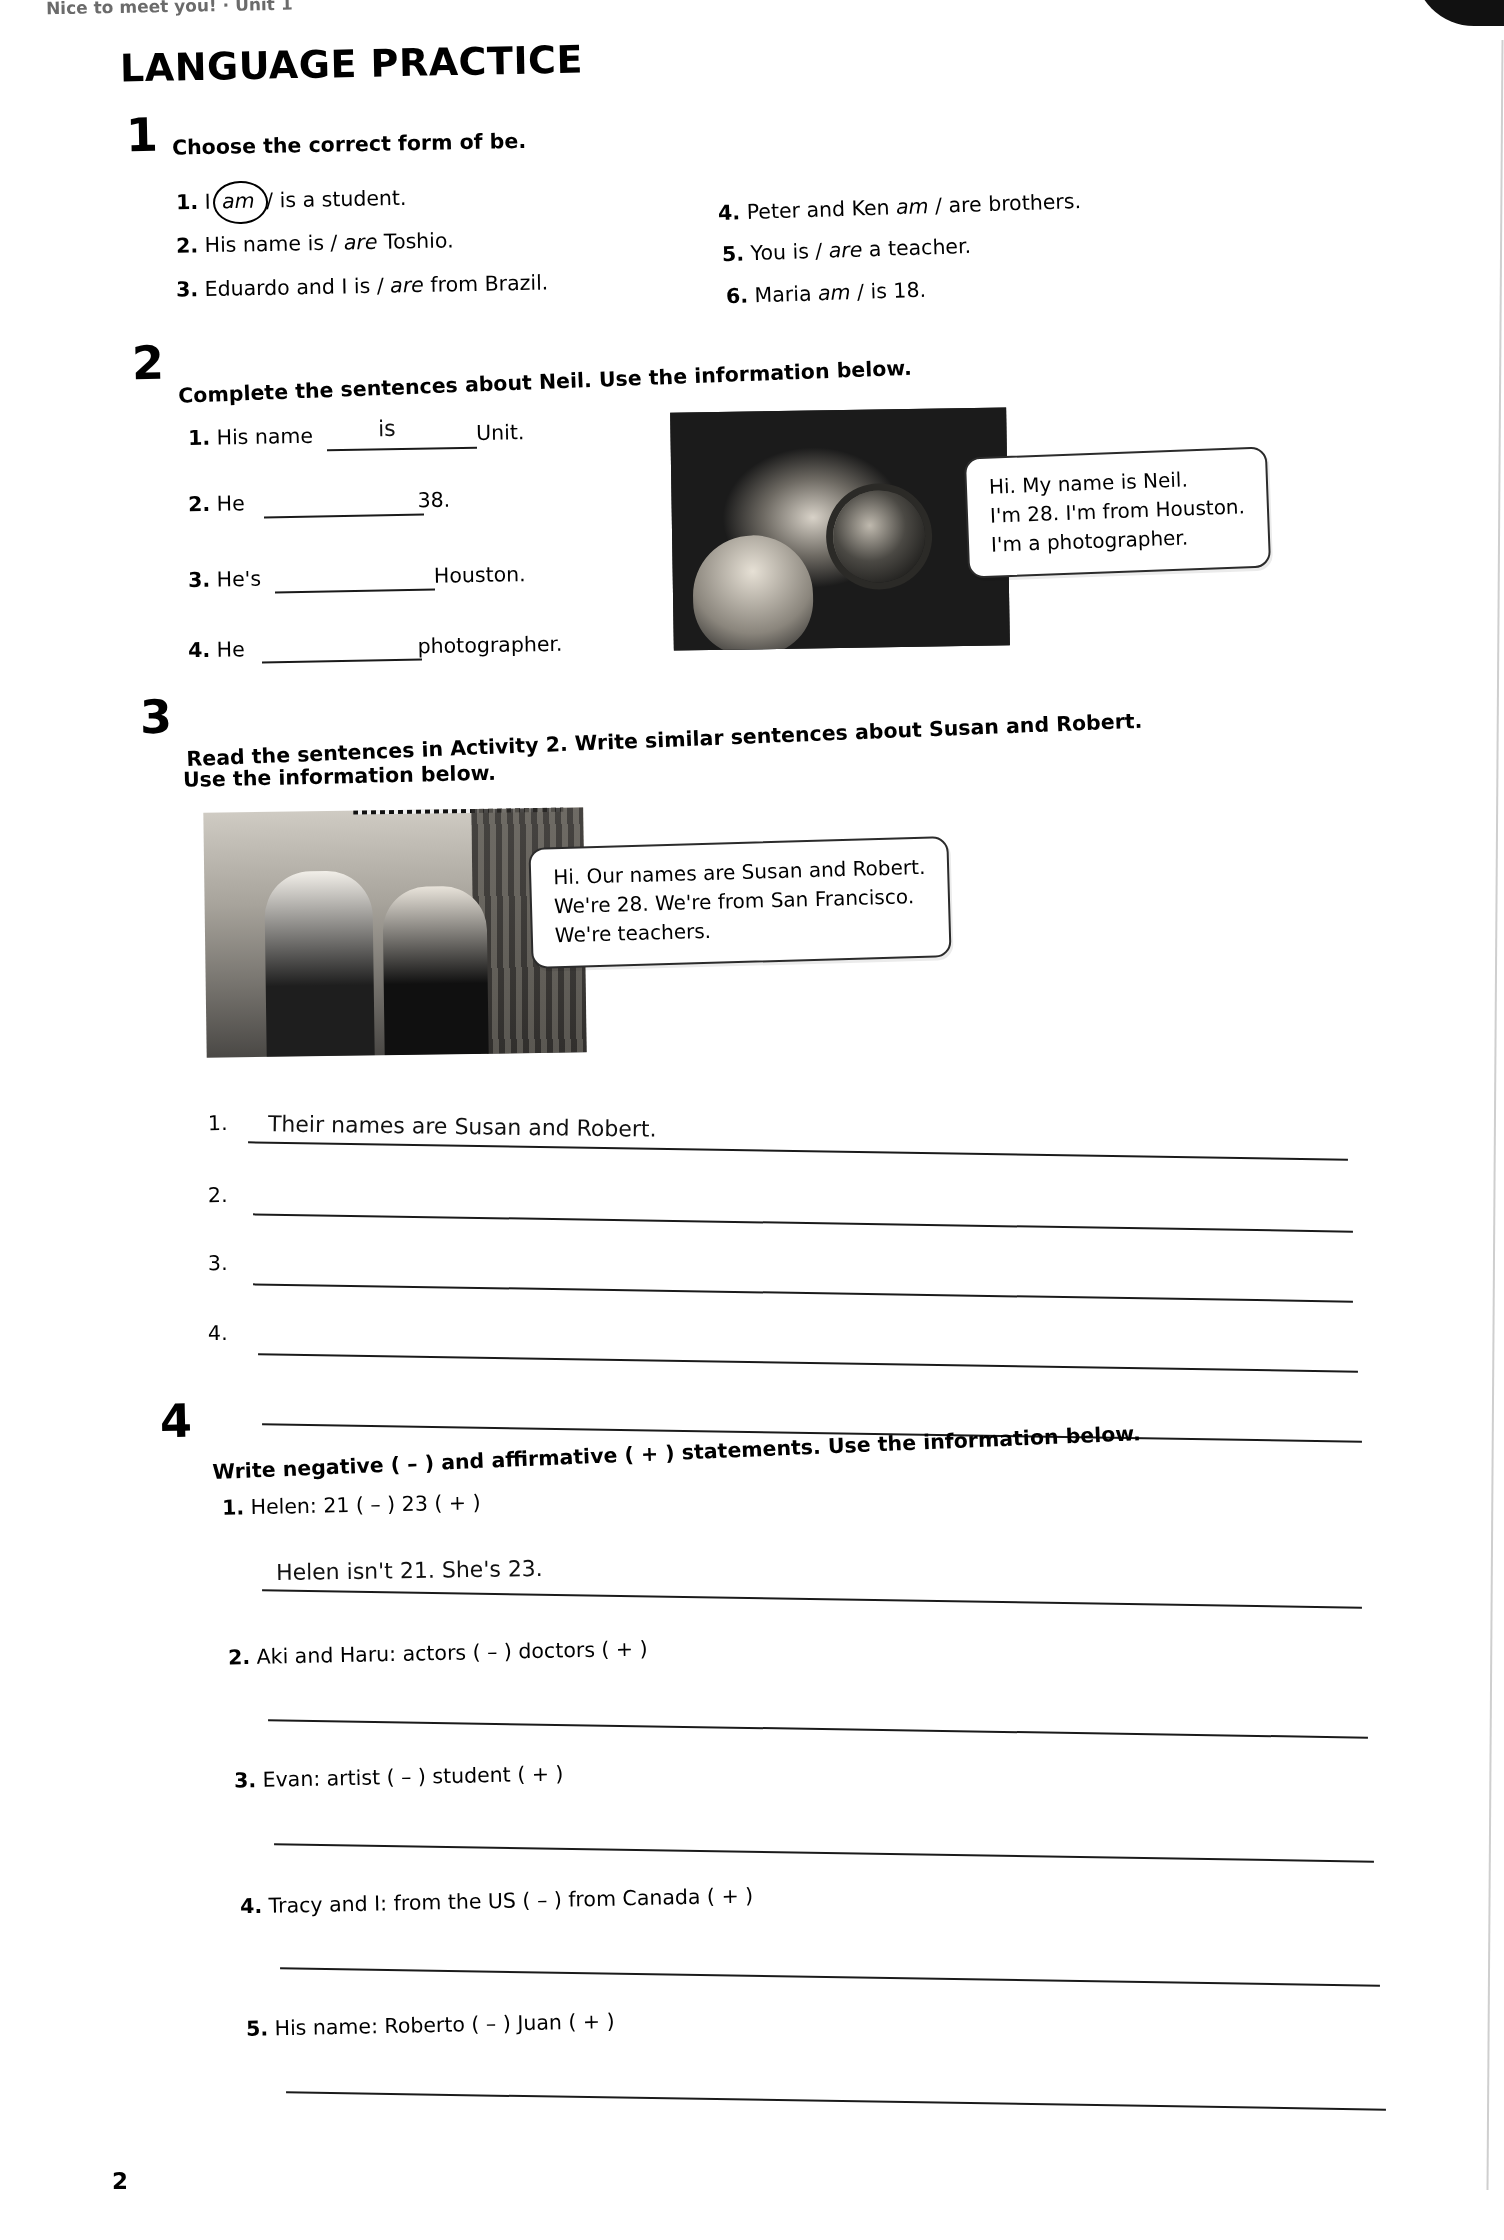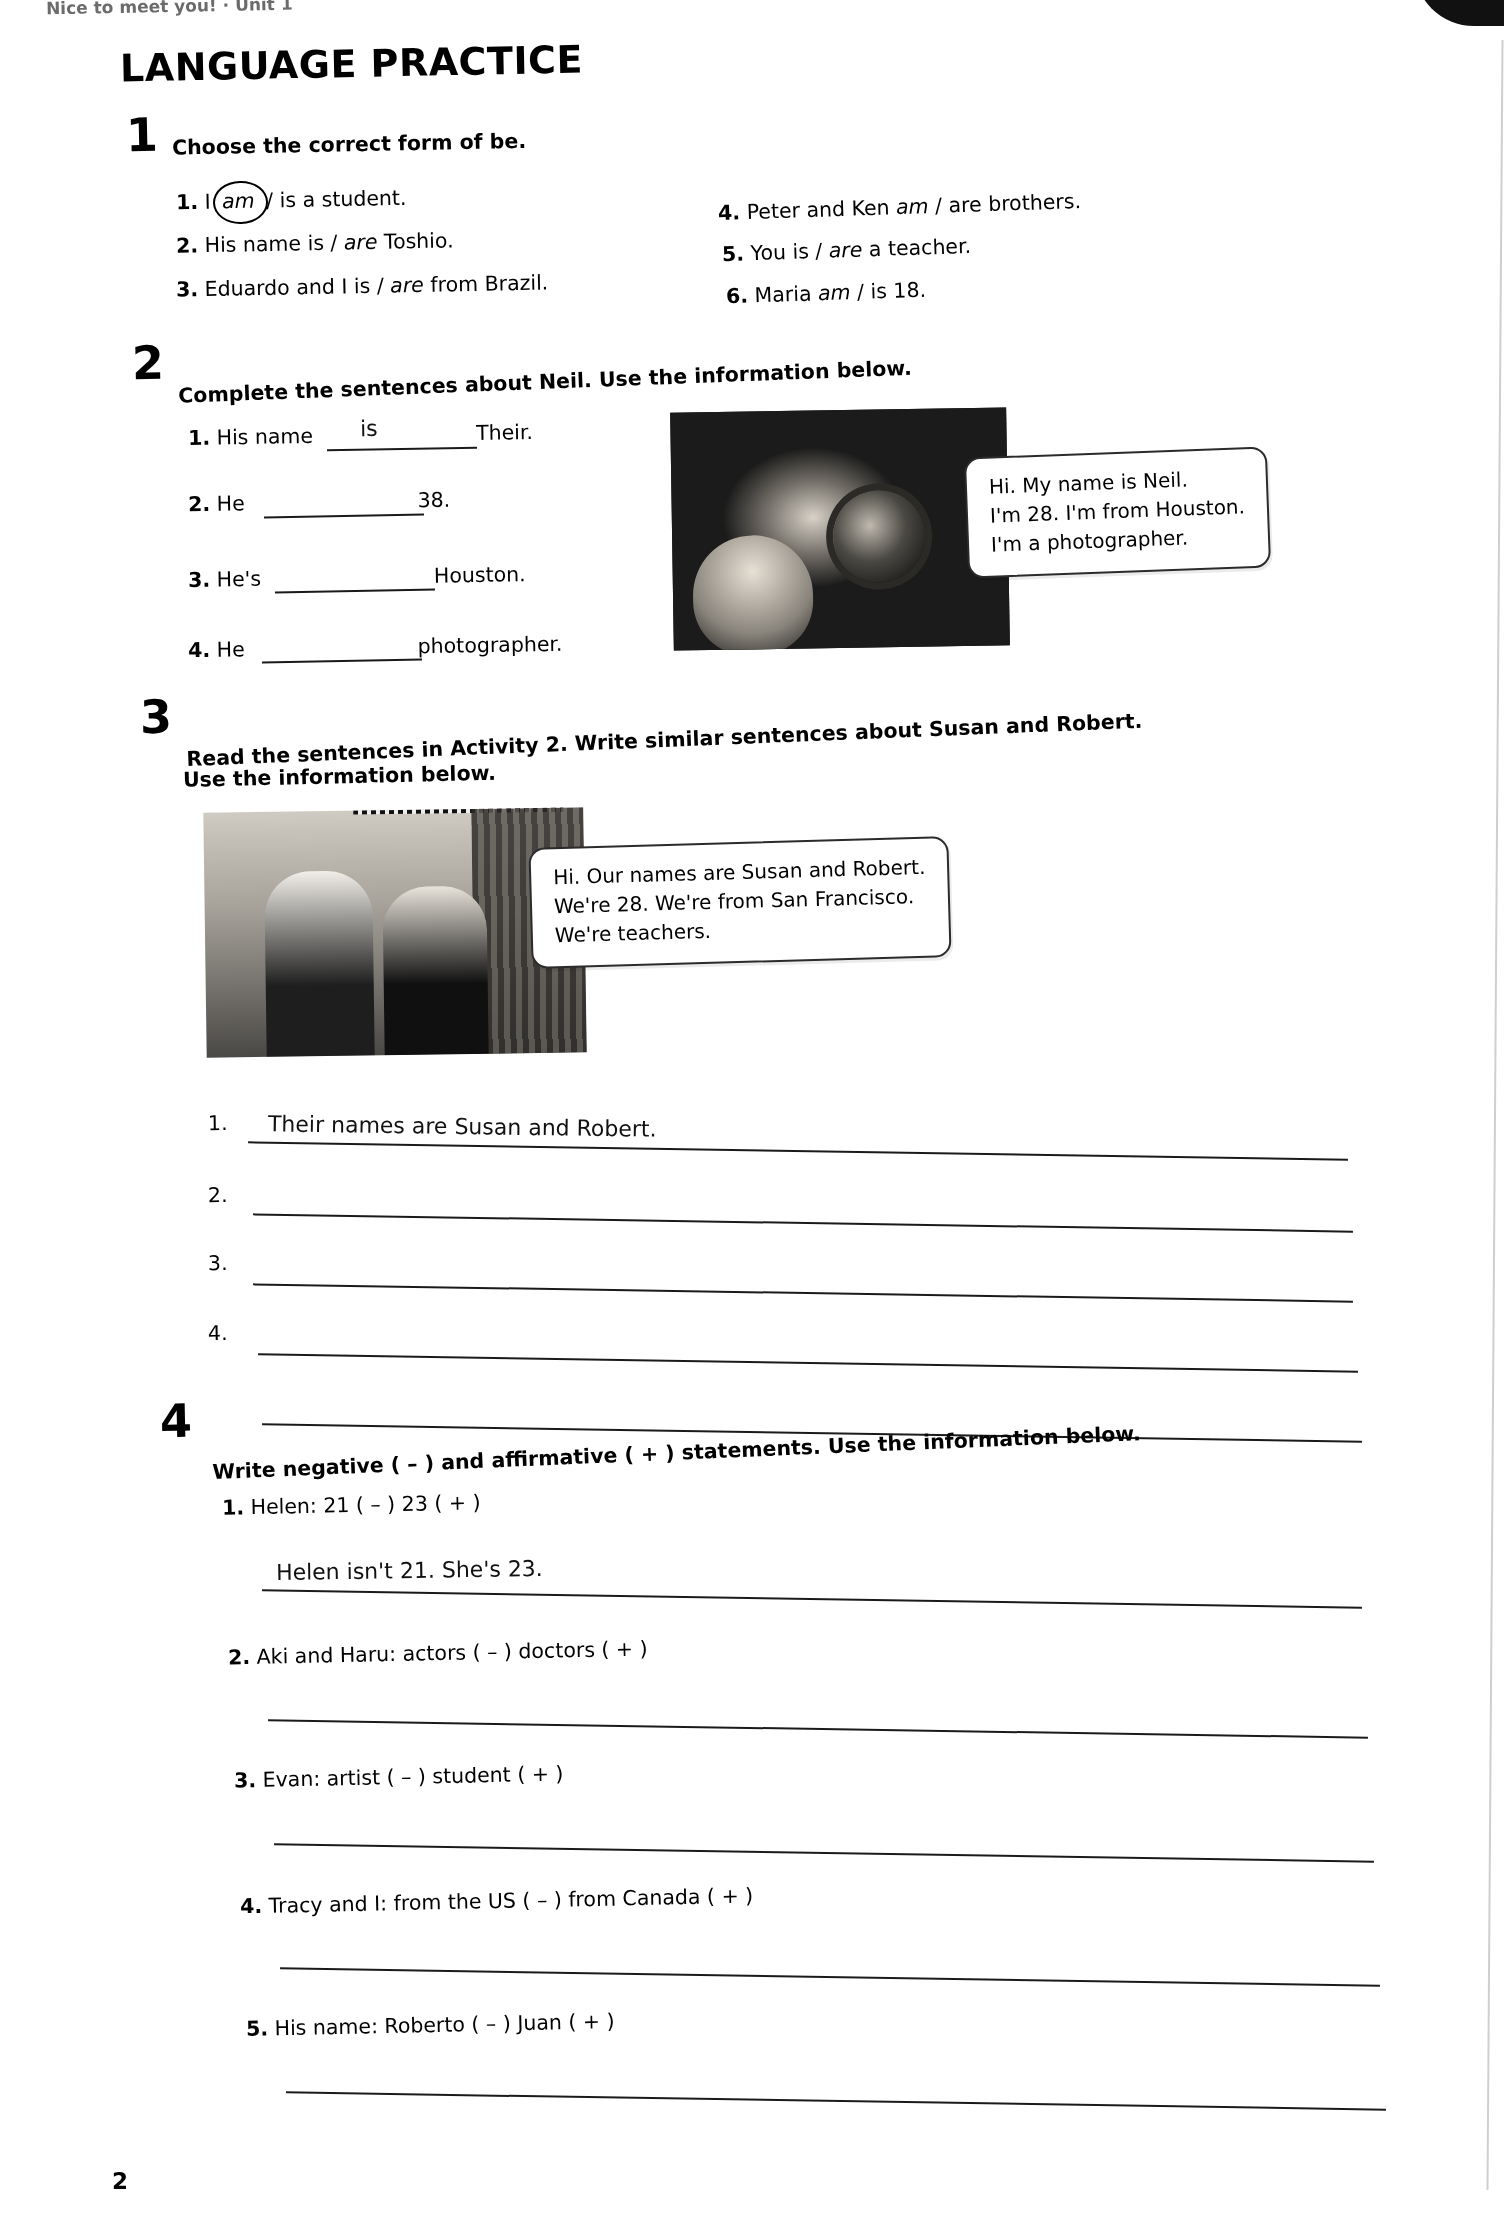--- a/index.html
+++ b/index.html
@@ -245,24 +245,24 @@
     <span>Maria <span class="ital">am</span> / is 18.</span>
   </div>
 
   <div class="act-num" style="left:132px; top:340px; transform:rotate(-1.2deg);">2</div>
   <div class="act-dir" style="left:178px; top:365px; width:930px; transform:rotate(-2.2deg);">Complete the sentences about Neil. Use the information below.</div>
 
   <div class="body-txt" style="left:188px; top:420px; transform:rotate(-1.0deg);">
     <span class="num">1.</span>
     <span>His name</span>
     <span style="display:inline-block;width:150px;"></span>
-    <span>Their.</span>
+    <span>Unit.</span>
   </div>
   <div class="rule" style="left:327px; top:448px; width:150px; transform:rotate(-1.0deg);"></div>
-  <div class="hand" style="left:360px; top:416px; transform:rotate(-1.0deg);">is</div>
+  <div class="hand" style="left:378px; top:416px; transform:rotate(-1.0deg);">is</div>
 
   <div class="body-txt" style="left:188px; top:487px; transform:rotate(-1.0deg);">
     <span class="num">2.</span>
     <span>He</span>
     <span style="display:inline-block;width:160px;"></span>
     <span>38.</span>
   </div>
   <div class="rule" style="left:264px; top:515px; width:160px; transform:rotate(-1.0deg);"></div>
 
   <div class="body-txt" style="left:188px; top:562px; transform:rotate(-1.0deg);">

